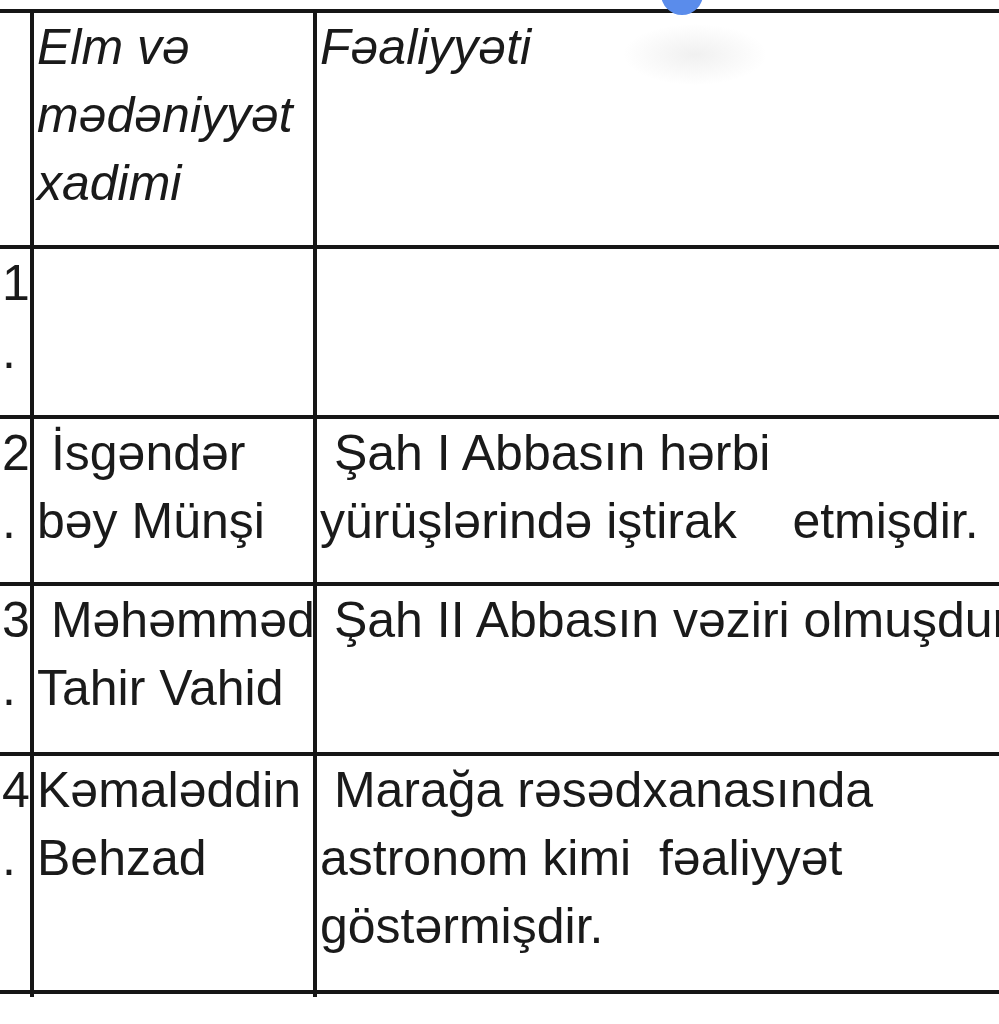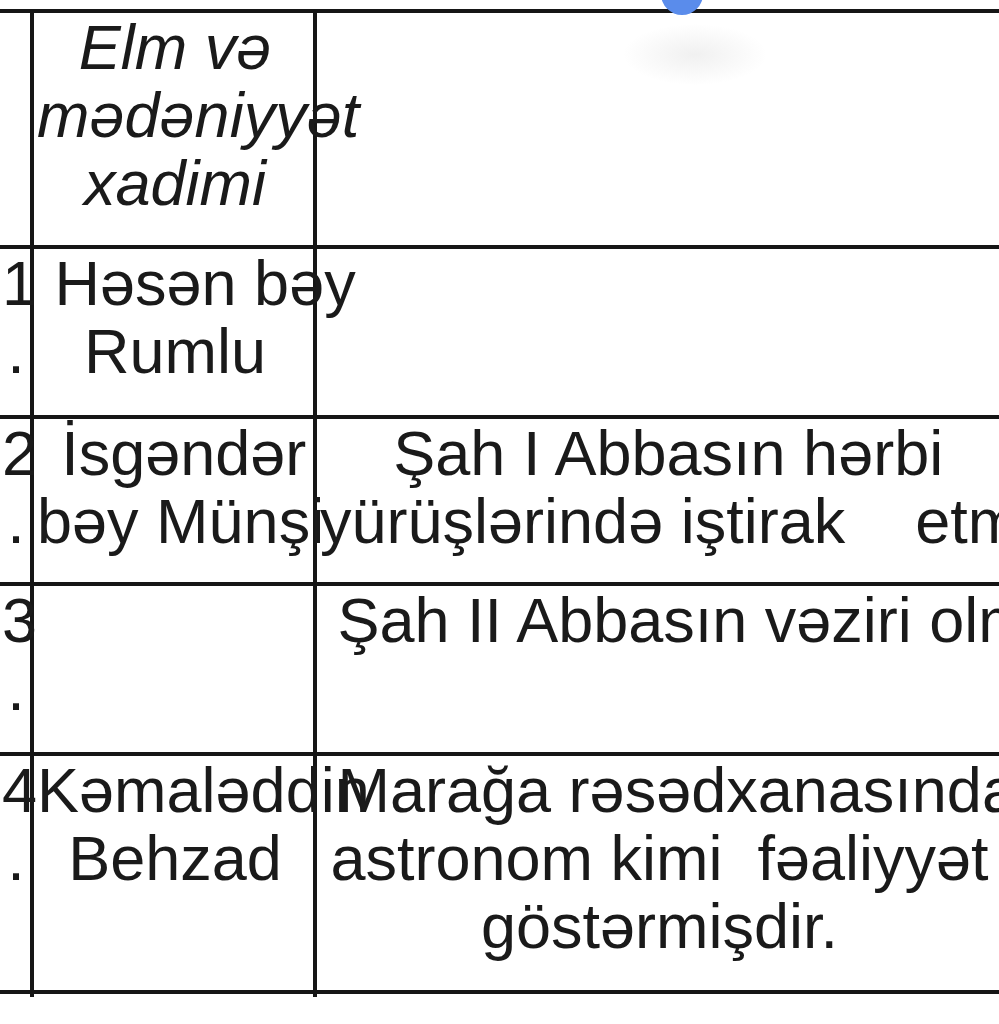--- a/index.html
+++ b/index.html
@@ -25,25 +25,24 @@
   }
   .vline {
     position: absolute;
     top: 9px;
     width: 4px;
     height: 988px;
     background: #161616;
   }
   .cell {
     position: absolute;
-    font-size: 63px;
+    font-size: 50px;
     line-height: 68px;
     white-space: pre;
     letter-spacing: 0px;
-    text-align: center;
   }
   .cell.italic {
     font-style: italic;
   }
   .handle-shadow {
     position: absolute;
     left: 595px;
     top: 12px;
     width: 200px;
     height: 85px;
@@ -73,35 +72,36 @@
   <div class="hline" style="top:415px"></div>
   <div class="hline" style="top:582px"></div>
   <div class="hline" style="top:752px"></div>
   <div class="hline" style="top:990px"></div>
   <div class="vline" style="left:30px"></div>
   <div class="vline" style="left:313px"></div>
 
   <div class="cell italic" style="left:37px;  top:13px; width:276px">Elm və
 mədəniyyət
 xadimi</div>
+  <div class="cell italic" style="left:320px; top:13px; width:679px">Fəaliyyəti</div>
 
   <div class="cell" style="left:2px;   top:249px; width:28px">1
 .</div>
-  <div class="cell" style="left:37px;  top:249px; width:276px"> Həsən bəy
-Rumlu</div>
 
   <div class="cell" style="left:2px;   top:419px; width:28px">2
 .</div>
   <div class="cell" style="left:320px; top:419px; width:679px"> Şah I Abbasın hərbi
 yürüşlərində iştirak    etmişdir.</div>
   <div class="cell" style="left:37px;  top:419px; width:276px"> İsgəndər
 bəy Münşi</div>
 
   <div class="cell" style="left:2px;   top:586px; width:28px">3
 .</div>
+  <div class="cell" style="left:37px;  top:586px; width:276px"> Məhəmməd
+Tahir Vahid</div>
   <div class="cell" style="left:320px; top:586px; width:679px"> Şah II Abbasın vəziri olmuşdur.</div>
 
   <div class="cell" style="left:2px;   top:756px; width:28px">4
 .</div>
   <div class="cell" style="left:320px; top:756px; width:679px"> Marağa rəsədxanasında
 astronom kimi  fəaliyyət
 göstərmişdir.</div>
   <div class="cell" style="left:37px;  top:756px; width:276px">Kəmaləddin
 Behzad</div>
 

